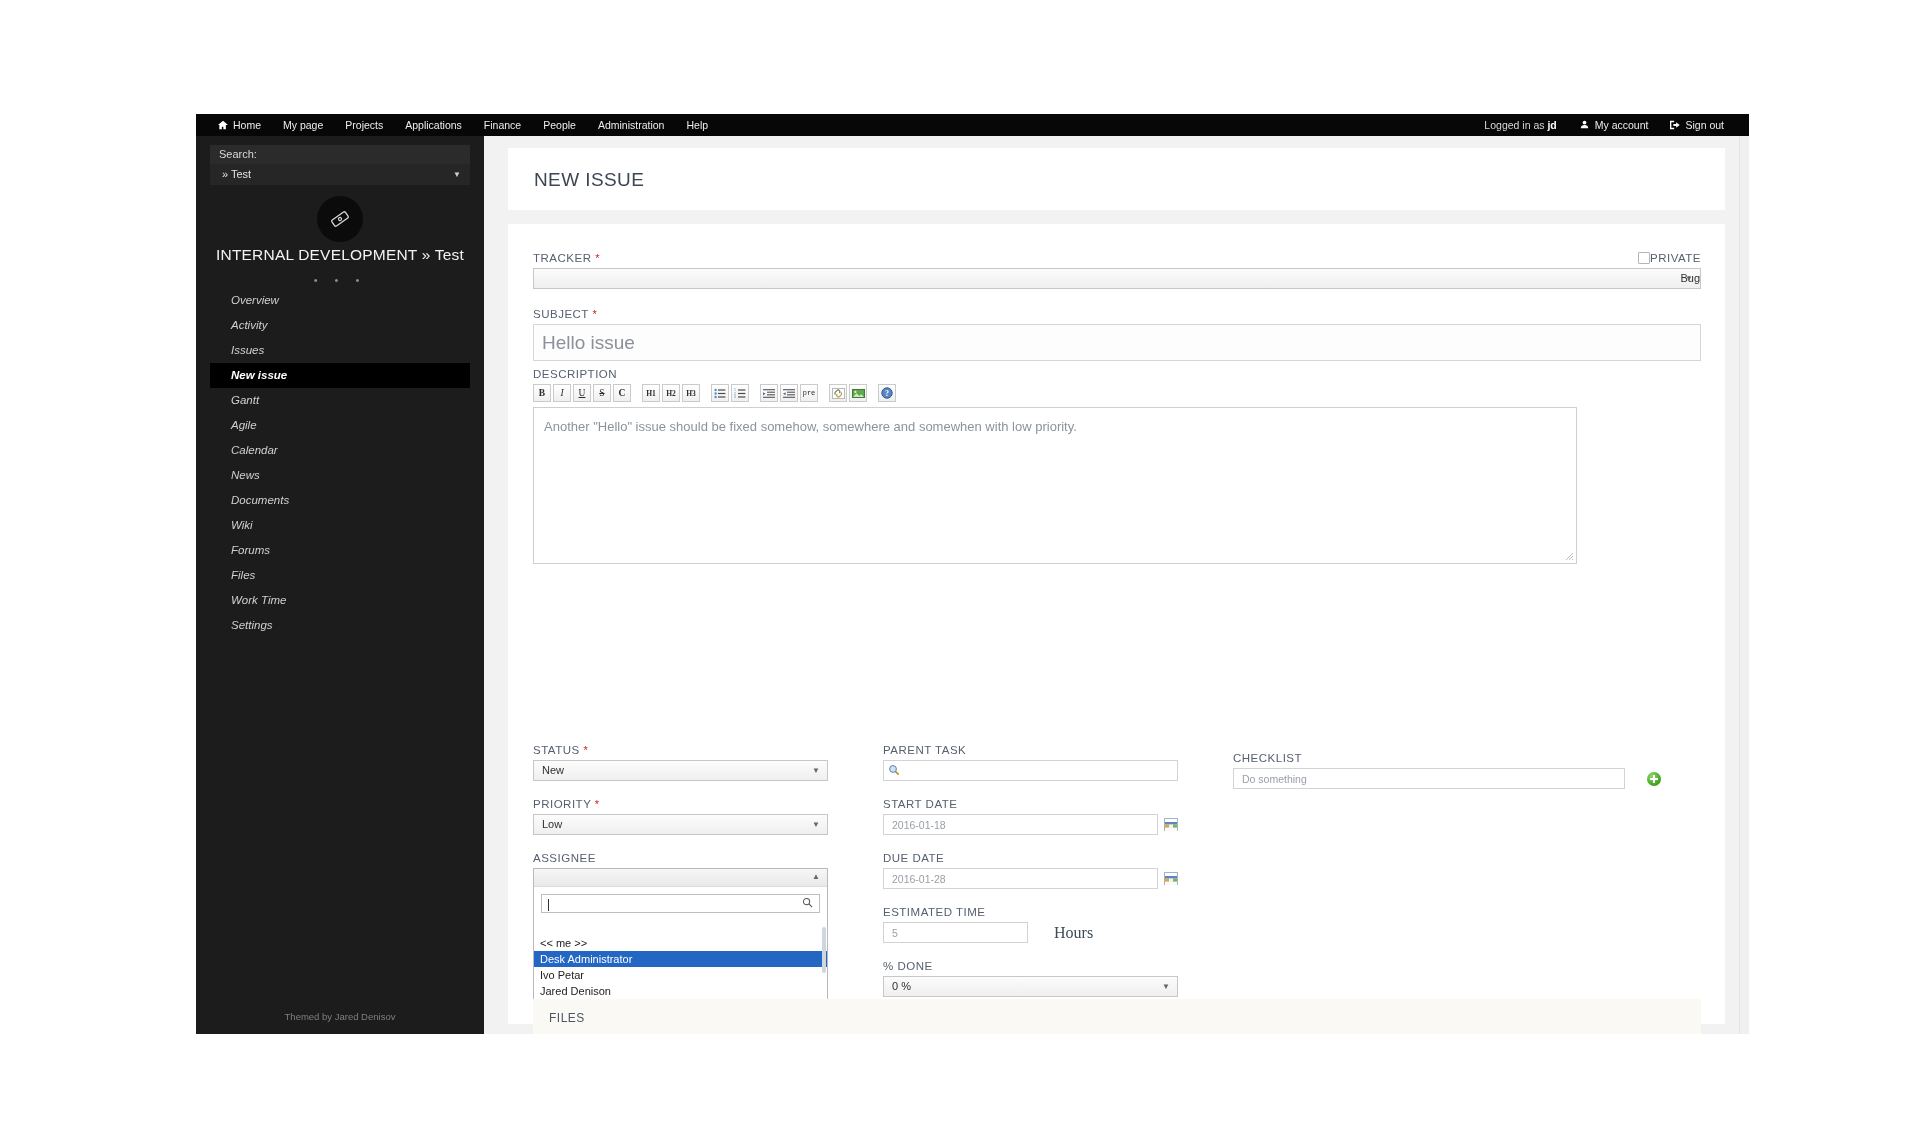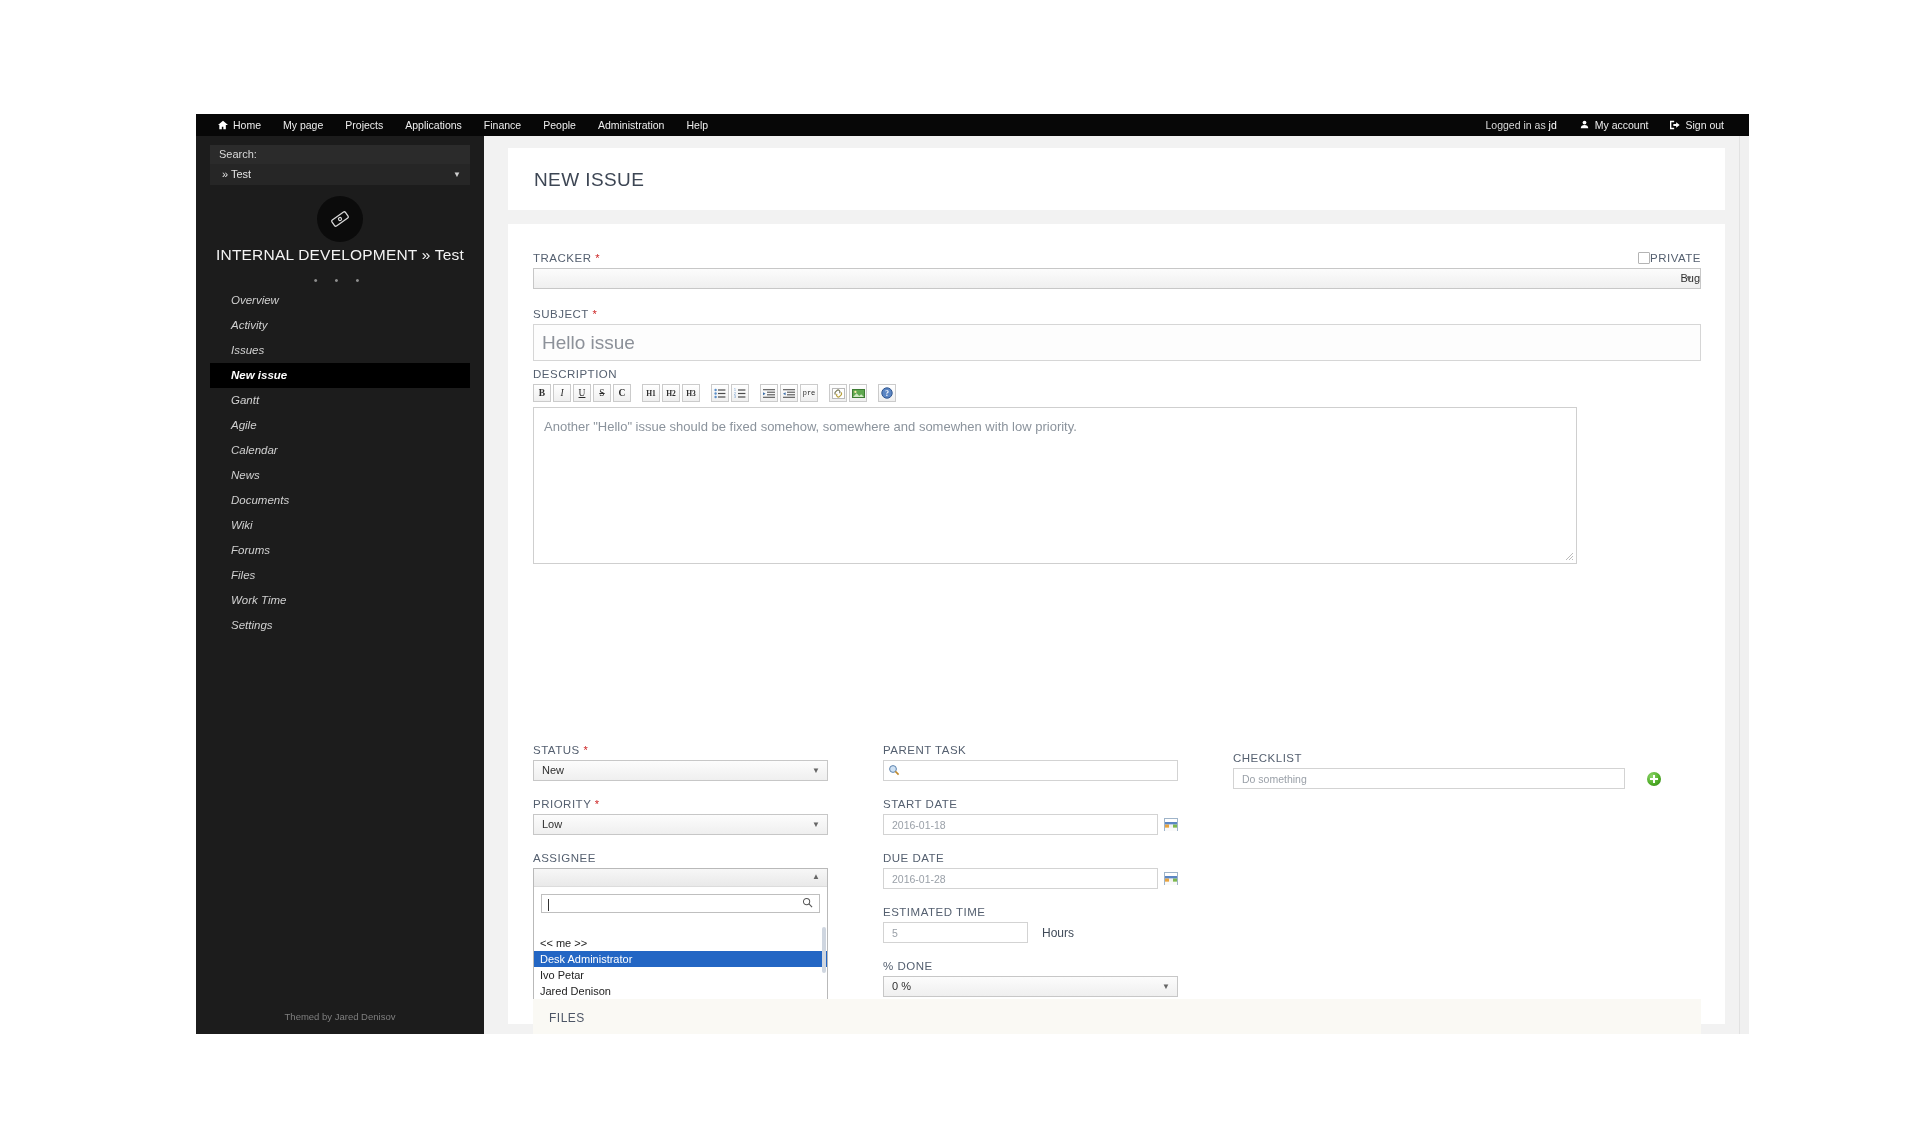--- a/index.html
+++ b/index.html
@@ -66,21 +66,21 @@
     align-items: center;
     gap: 5px;
   }
   .topitem:first-child { padding-left: 4px; }
   .topitem-plain {
     color: #d8d8d8;
     padding: 0 12px;
     line-height: 22px;
     white-space: nowrap;
   }
-  .topitem-plain b { color: #fff; font-weight: normal; }
+  .topitem-plain b { color: #fff; font-weight: bold; }
   .ico { display: inline-block; width: 10px; height: 10px; line-height: 10px; font-size: 10px; }
 
   
   .sidebar {
     position: absolute;
     left: 0; top: 22px;
     width: 288px;
     height: 898px;
     background: #1c1c1c;
   }
@@ -425,21 +425,21 @@
     flex: 0 0 auto;
   }
   .add-green::before, .add-green::after {
     content: "";
     position: absolute;
     background: #fff;
   }
   .add-green::before { left: 3px; top: 6px; width: 8px; height: 2px; }
   .add-green::after { left: 6px; top: 3px; width: 2px; height: 8px; }
 
-  .hours-lab { font-size: 12px; color: #3f4a58; margin-left: 8px; white-space: nowrap; }
+  .hours-lab { font-size: 16px; color: #3f4a58; margin-left: 20px; white-space: nowrap; font-family: Liberation Serif, serif; }
 
   
   .files-box {
     position: absolute;
     left: 25px; top: 775px;
     width: 1168px;
     height: 75px;
     background: #faf9f4;
   }
   .files-title {

